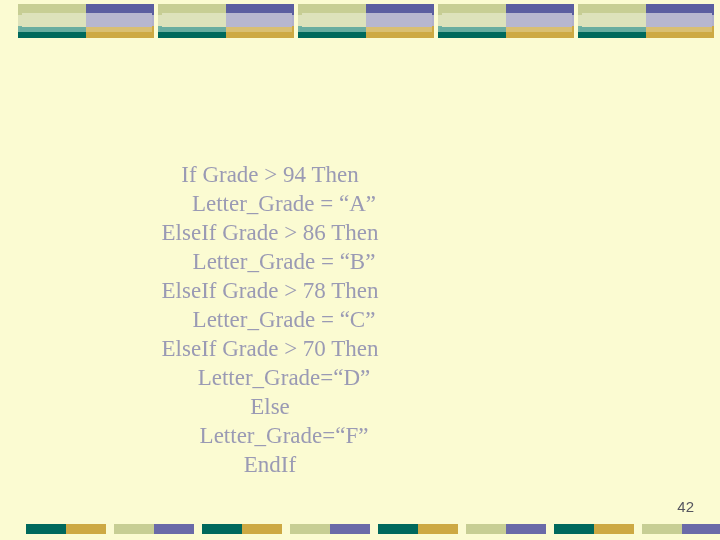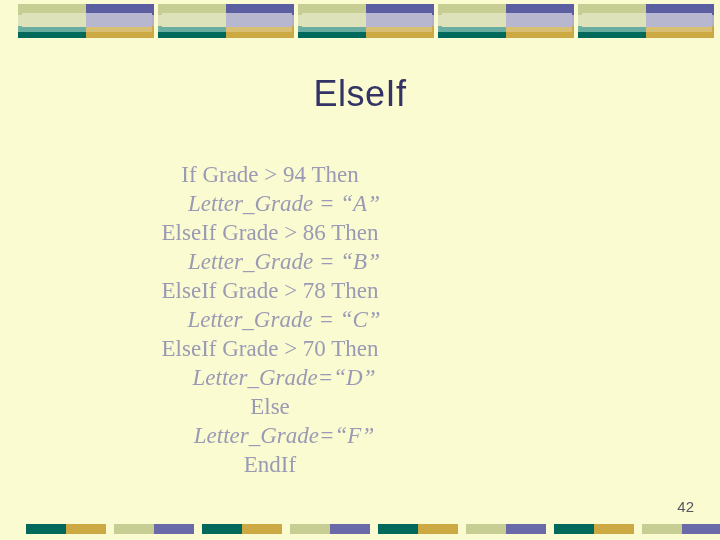--- a/index.html
+++ b/index.html
@@ -125,21 +125,20 @@
     color: #9a9ab4;
     white-space: pre;
   }
   .code-line {
     display: block;
     white-space: pre;
     text-align: center;
   }
   .code-line.indent {
     padding-left: 28px;
-    font-style: italic;
   }
 
   
   #page-number {
     position: absolute;
     right: 26px;
     top: 498px;
     font-family: "Liberation Sans", sans-serif;
     font-size: 15px;
     color: #55555f;
@@ -265,21 +264,20 @@
           <div class="plate-left"></div>
           <div class="plate-right"></div>
         </div>
         <div class="deco-underline">
           <div class="ul-left"></div>
           <div class="ul-right"></div>
         </div>
       </div>
     </div>
 
-  <div id="title">ElseIf</div>
 
   <div id="body-block" style="color: rgb(154, 154, 180);"><span class="code-line">If Grade &gt; 94 Then</span><span class="code-line indent">Letter_Grade = “A”</span><span class="code-line">ElseIf Grade &gt; 86 Then</span><span class="code-line indent">Letter_Grade = “B”</span><span class="code-line">ElseIf Grade &gt; 78 Then</span><span class="code-line indent">Letter_Grade = “C”</span><span class="code-line">ElseIf Grade &gt; 70 Then</span><span class="code-line indent">Letter_Grade=“D”</span><span class="code-line">Else</span><span class="code-line indent">Letter_Grade=“F”</span><span class="code-line">EndIf</span></div>
 
   <div id="page-number">42</div>
 
   <div id="footer-deco">
       <div class="foot-seg" style="left: 26px; width: 40px; background: rgb(0, 105, 92);"></div>
       <div class="foot-seg" style="left: 66px; width: 40px; background: rgb(205, 169, 67);"></div>
       <div class="foot-seg" style="left: 114px; width: 40px; background: rgb(199, 206, 148);"></div>
       <div class="foot-seg" style="left: 154px; width: 40px; background: rgb(106, 106, 168);"></div>

